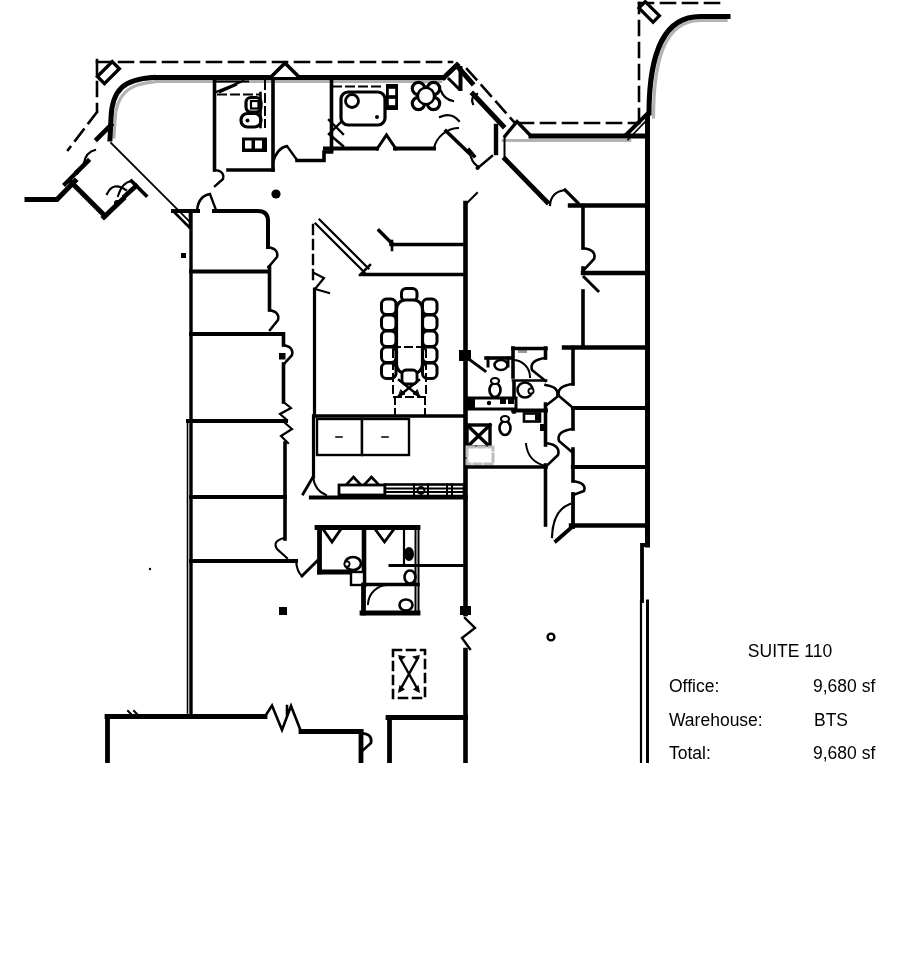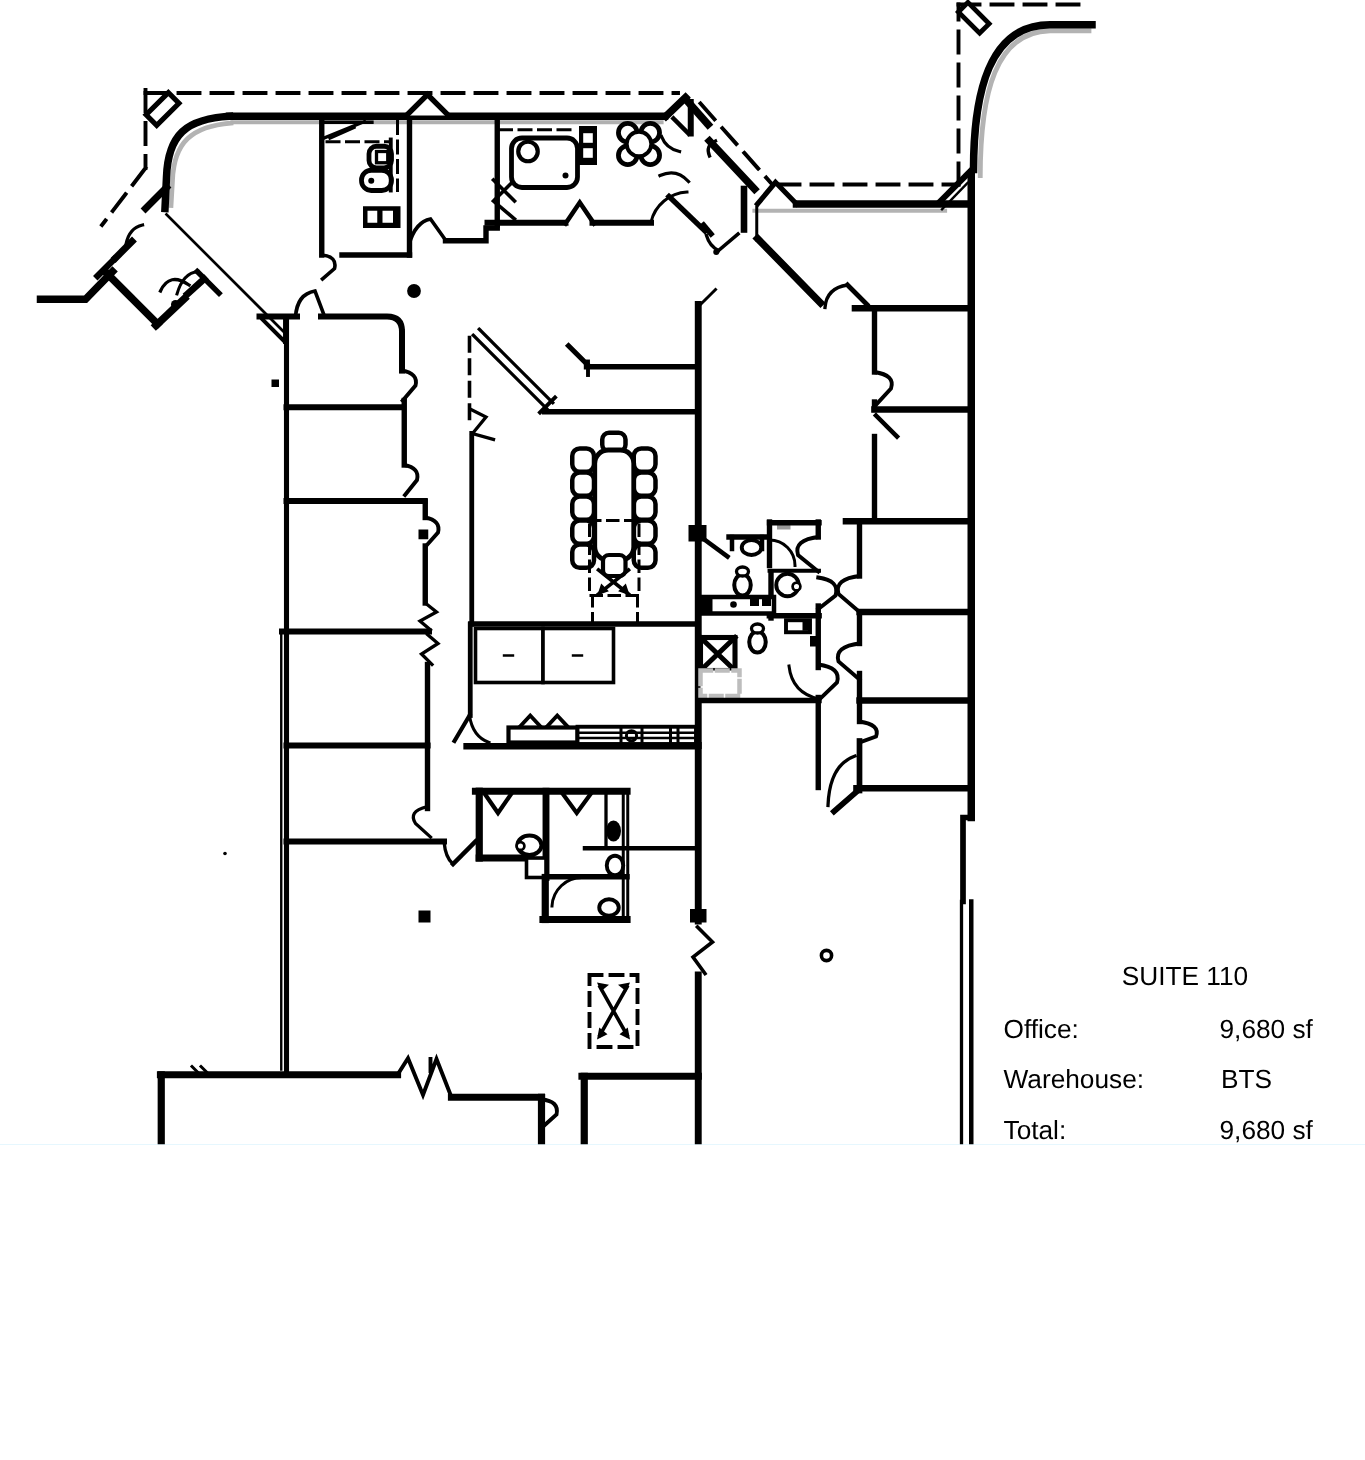--- a/index.html
+++ b/index.html
@@ -1,16 +1,16 @@
 <!DOCTYPE html>
 <html><head>
 <meta charset="utf-8">
 <style>
 html,body{margin:0;padding:0;background:#fff;}
-#page{position:relative;width:910px;height:763px;background:#7dd3fc;overflow:hidden;
+#page{position:relative;width:910px;height:763px;background:#22c55e;overflow:hidden;
 font-family:"Liberation Sans", sans-serif;}
 svg{position:absolute;left:0;top:0;}
 </style>
 </head>
 <body>
 <div id="page">
 <svg width="910" height="973" viewBox="0 0 910 973" fill="none" stroke-linecap="square">
 
 <rect x="0" y="0" width="910" height="973" fill="#ffffff" stroke="none"></rect>
 

